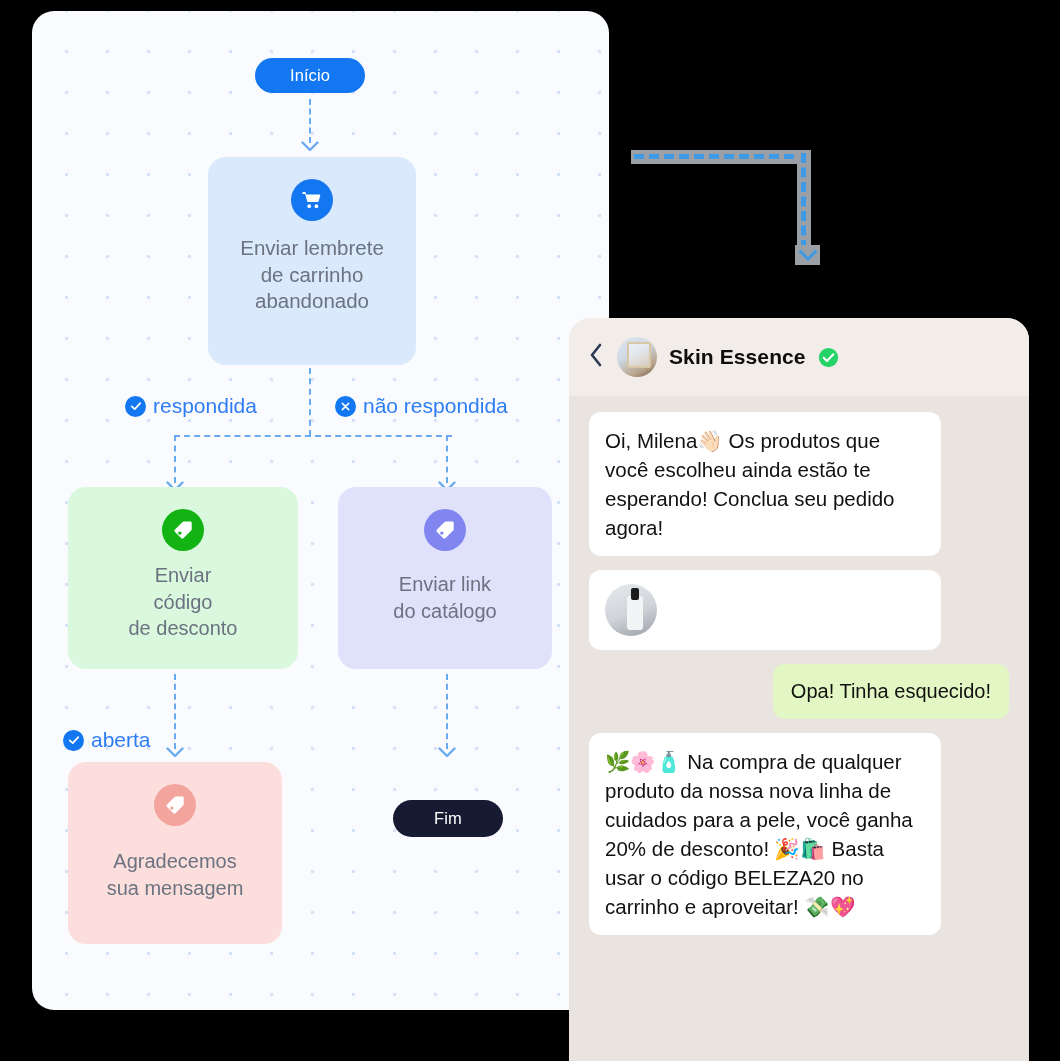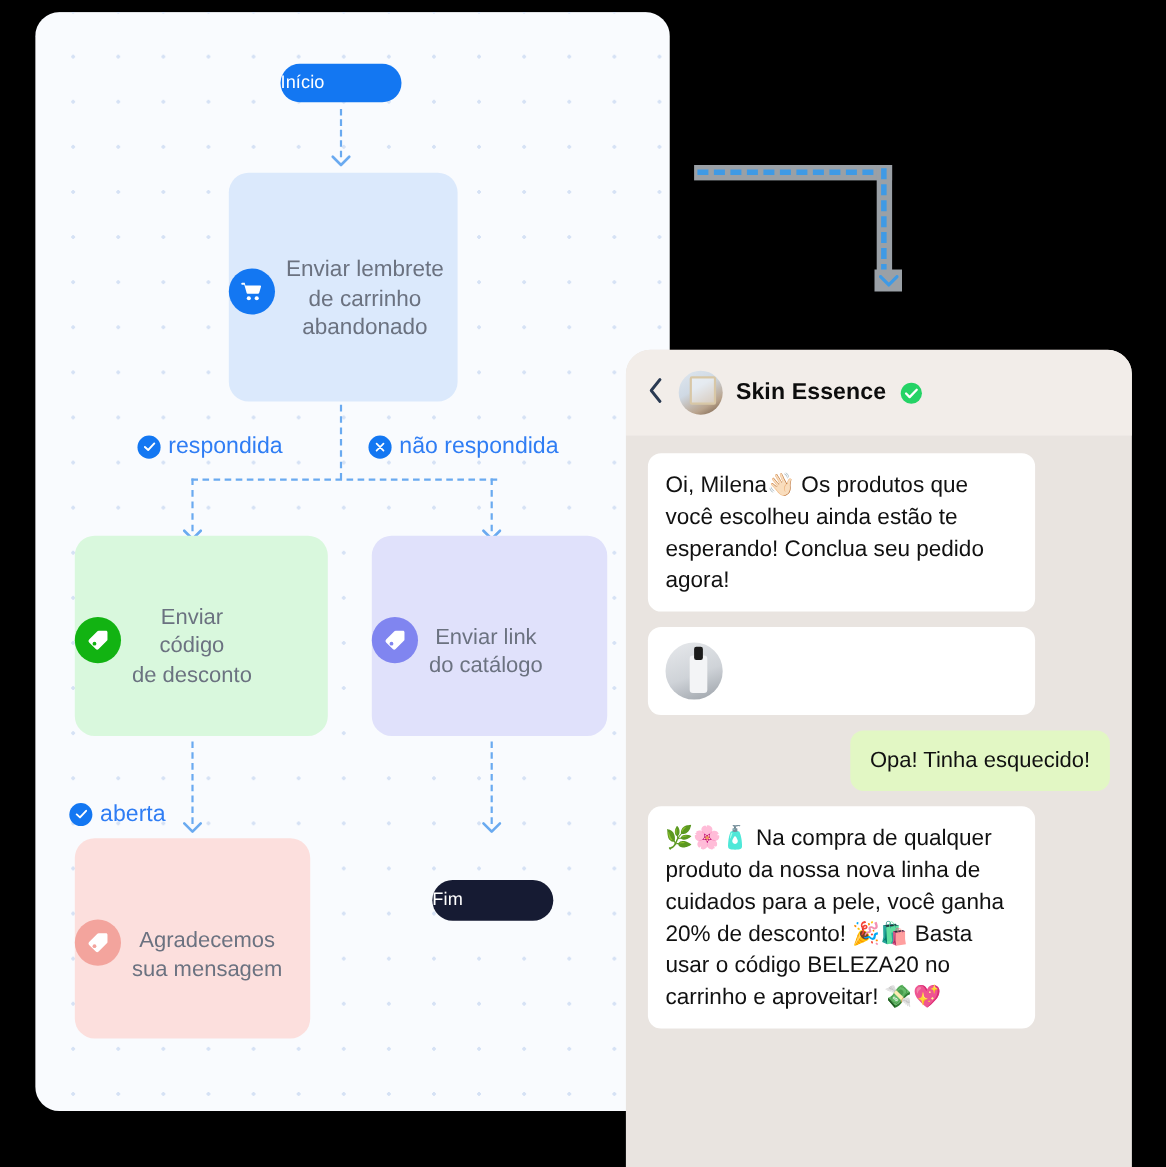--- a/index.html
+++ b/index.html
@@ -18,30 +18,30 @@
     background-image:radial-gradient(circle, #d6e2f5 1.6px, transparent 1.7px);
     background-size:41px 41px;
     background-position:14px 20px;
     overflow:hidden;
   }
 
   .node{position:absolute;box-sizing:border-box;}
 
   
   .pill{
-    border-radius:999px;display:flex;align-items:center;
+    border-radius:999px;display:flex;align-items:center;justify-content:center;
     color:#fff;font-size:16.5px;letter-spacing:.1px;
   }
   #node-inicio{left:223px;top:47px;width:110px;height:35px;background:#1377f2;}
   #node-fim{left:361px;top:789px;width:110px;height:37px;background:#161b33;}
 
   
   .card{
-    border-radius:18px;display:flex;flex-direction:row;align-items:center;
-    padding-top:8px;
+    border-radius:18px;display:flex;flex-direction:column;align-items:center;
+    padding-top:22px;
   }
   .card .label{
     color:#6b7280;font-size:20px;line-height:26.5px;text-align:center;
     margin-top:11px;padding:0 10px;white-space:pre-line;
   }
   .circ{
     width:42px;height:42px;border-radius:50%;
     display:flex;align-items:center;justify-content:center;flex:none;
   }
 

